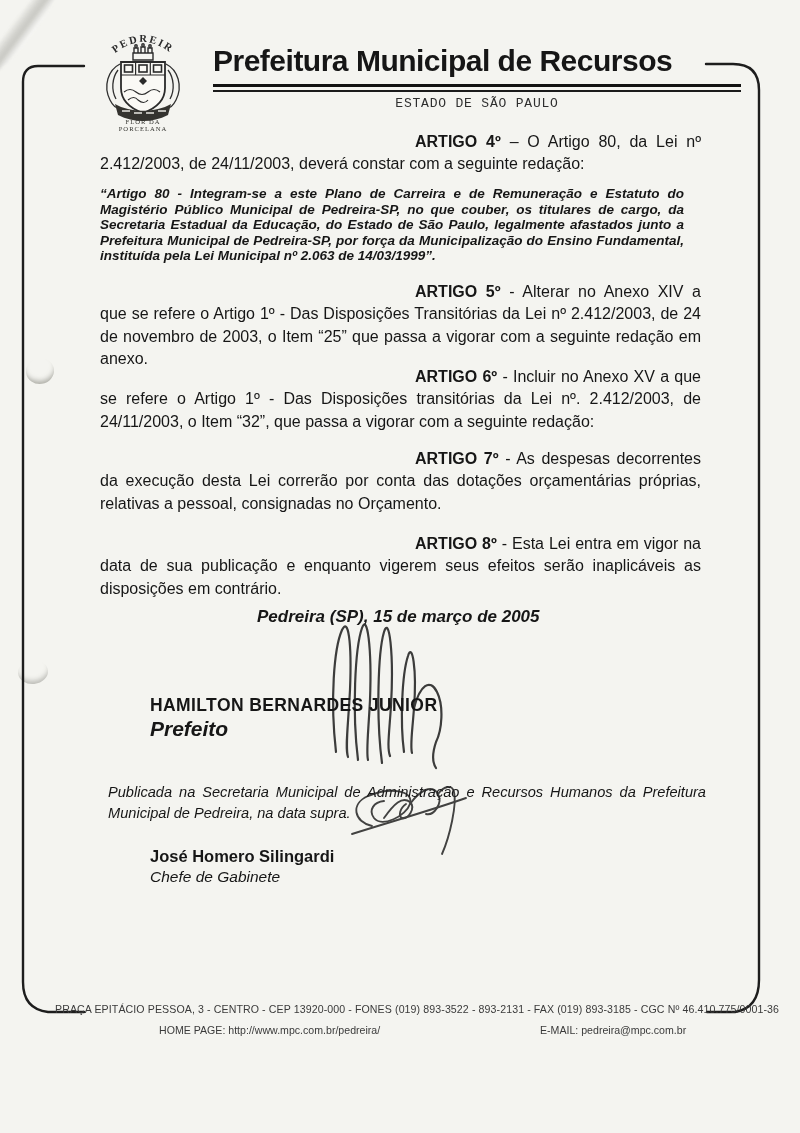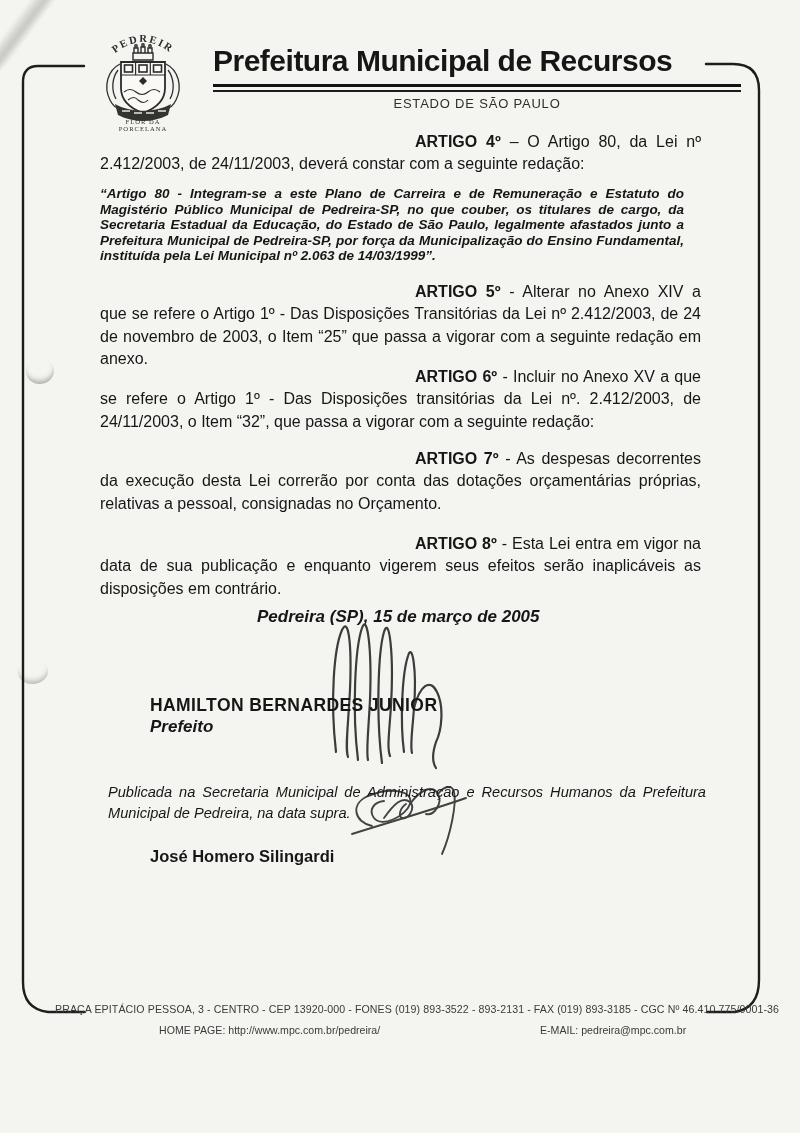--- a/index.html
+++ b/index.html
@@ -25,21 +25,21 @@
   
   .crest{ position:absolute; left:88px; top:20px; }
   .title{
     position:absolute; left:213px; top:44px; width:530px;
     font-size:30px; font-weight:bold; letter-spacing:-0.5px; white-space:nowrap;
   }
   .rule1{ position:absolute; left:213px; top:84px; width:528px; height:3px; background:#121212; }
   .rule2{ position:absolute; left:213px; top:90px; width:528px; height:1.5px; background:#1b1b1b; }
   .subtitle{
     position:absolute; left:213px; top:96px; width:528px; text-align:center;
-    font-size:13px; letter-spacing:.8px; color:#2e2e2e;
+    font-size:13px; letter-spacing:.8px; color:#2e2e2e;font-family:Liberation Mono, monospace;
   }
 
   
   .art{
     position:absolute; left:100px; width:601px; margin:0;
     font-size:16px; line-height:22.4px; text-align:justify; text-indent:315px;
   }
   .art b{ font-weight:bold; }
   .a4{ top:131px; } .a5{ top:281px; } .a6{ top:366px; } .a7{ top:448px; } .a8{ top:533px; }
   .quote{
@@ -47,21 +47,21 @@
     font-size:13.5px; line-height:15.6px; font-weight:bold; font-style:italic;
     text-align:justify;
   }
   .dateline{
     position:absolute; left:257px; top:607px;
     font-size:17px; font-weight:bold; font-style:italic; white-space:nowrap;
   }
   .sig-block{ position:absolute; left:150px; width:470px; text-align:left; }
   .sb1{ top:695px; }
   .sb1 .sig-name{ font-size:17.5px; font-weight:bold; letter-spacing:.4px; }
-  .sb1 .sig-role{ font-size:17px; font-weight:bold; font-style:italic; margin-top:1px; }
+  .sb1 .sig-role{ font-size:21px; font-weight:bold; font-style:italic; margin-top:1px; }
   .pubnote{
     position:absolute; left:100px; top:774px; width:598px; margin:8px;
     font-size:14.6px; line-height:21px; font-style:italic; text-align:justify;
   }
   .sb2{ top:847px; }
   .sb2 .sig-name{ font-size:16.5px; font-weight:bold; }
   .sb2 .sig-role{ font-size:15.5px; font-style:italic; margin-top:2px; }
   .signature{ position:absolute; pointer-events:none; }
 
   
@@ -172,19 +172,20 @@
       <path d="M32 48 C14 44 10 26 28 18 C50 9 74 12 70 26 C66 38 42 50 34 40 C28 32 34 24 44 23"></path>
       <path d="M44 40 C54 26 62 18 70 24 C76 30 68 42 62 40 C58 38 60 30 66 26"></path>
       <path d="M70 26 C80 12 92 6 98 16 C103 25 94 38 86 36"></path>
       <path d="M98 16 C104 8 112 6 114 14 C117 26 110 58 102 76"></path>
       <path d="M12 56 C50 44 92 32 126 20"></path>
     </g>
   </svg>
 
   <div class="sig-block sb2">
     <div class="sig-name">José Homero Silingardi</div>
+    <div class="sig-role">Chefe de Gabinete</div>
   </div>
 
   <div class="footer-line1">PRAÇA EPITÁCIO PESSOA, 3 - CENTRO - CEP 13920-000 - FONES (019) 893-3522 - 893-2131 - FAX (019) 893-3185 - CGC Nº 46.410.775/0001-36</div>
   <div class="footer-home">HOME PAGE: http://www.mpc.com.br/pedreira/</div>
   <div class="footer-mail">E-MAIL: pedreira@mpc.com.br</div>
 
 </div>
 
 </body></html>

